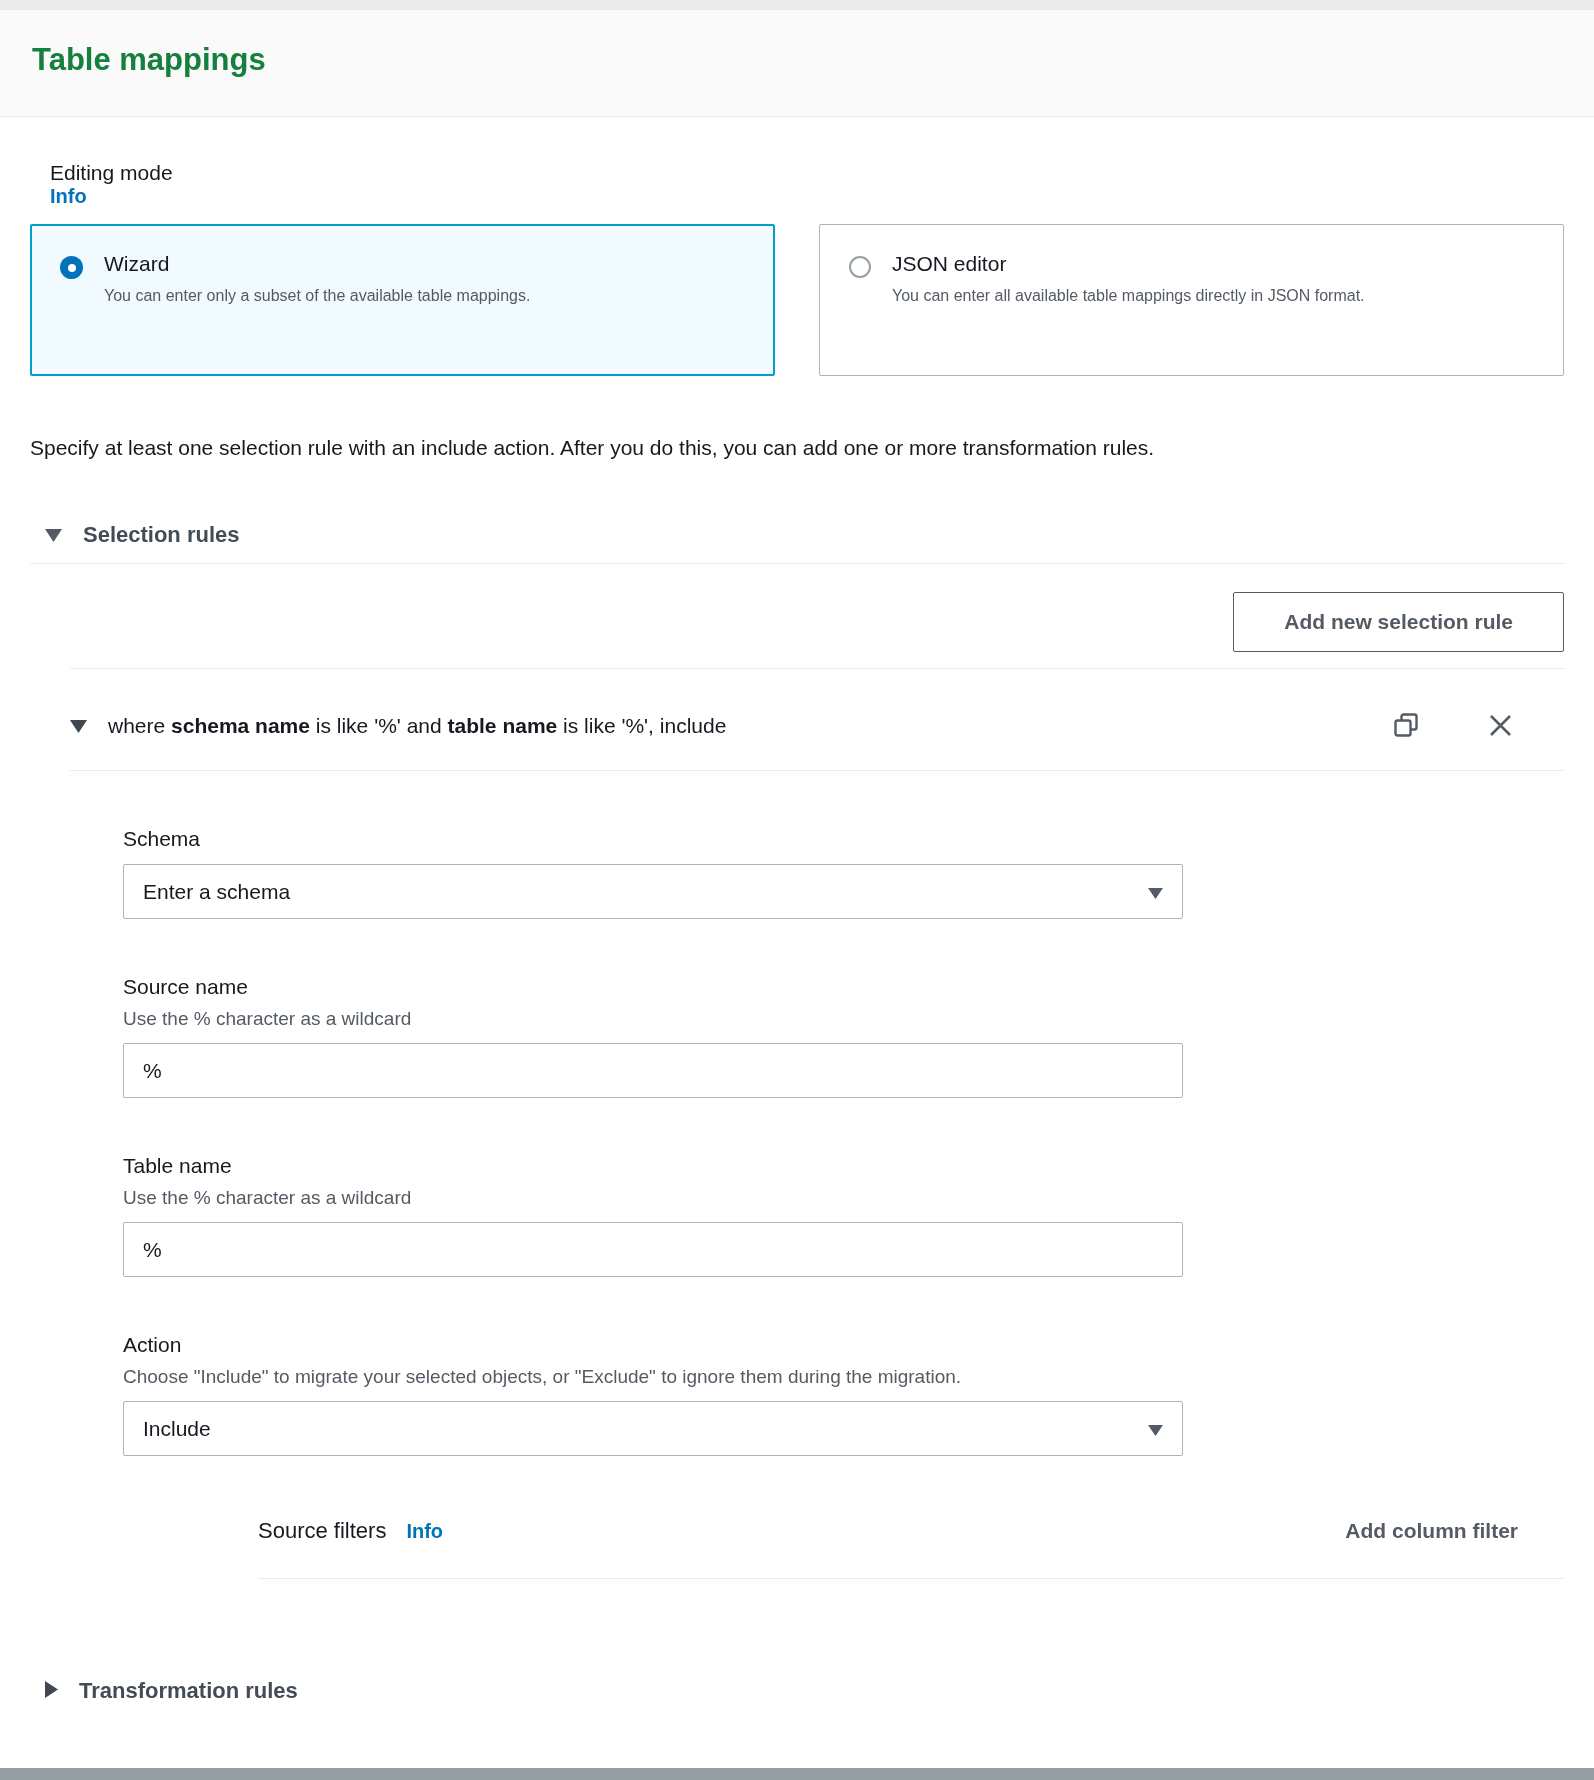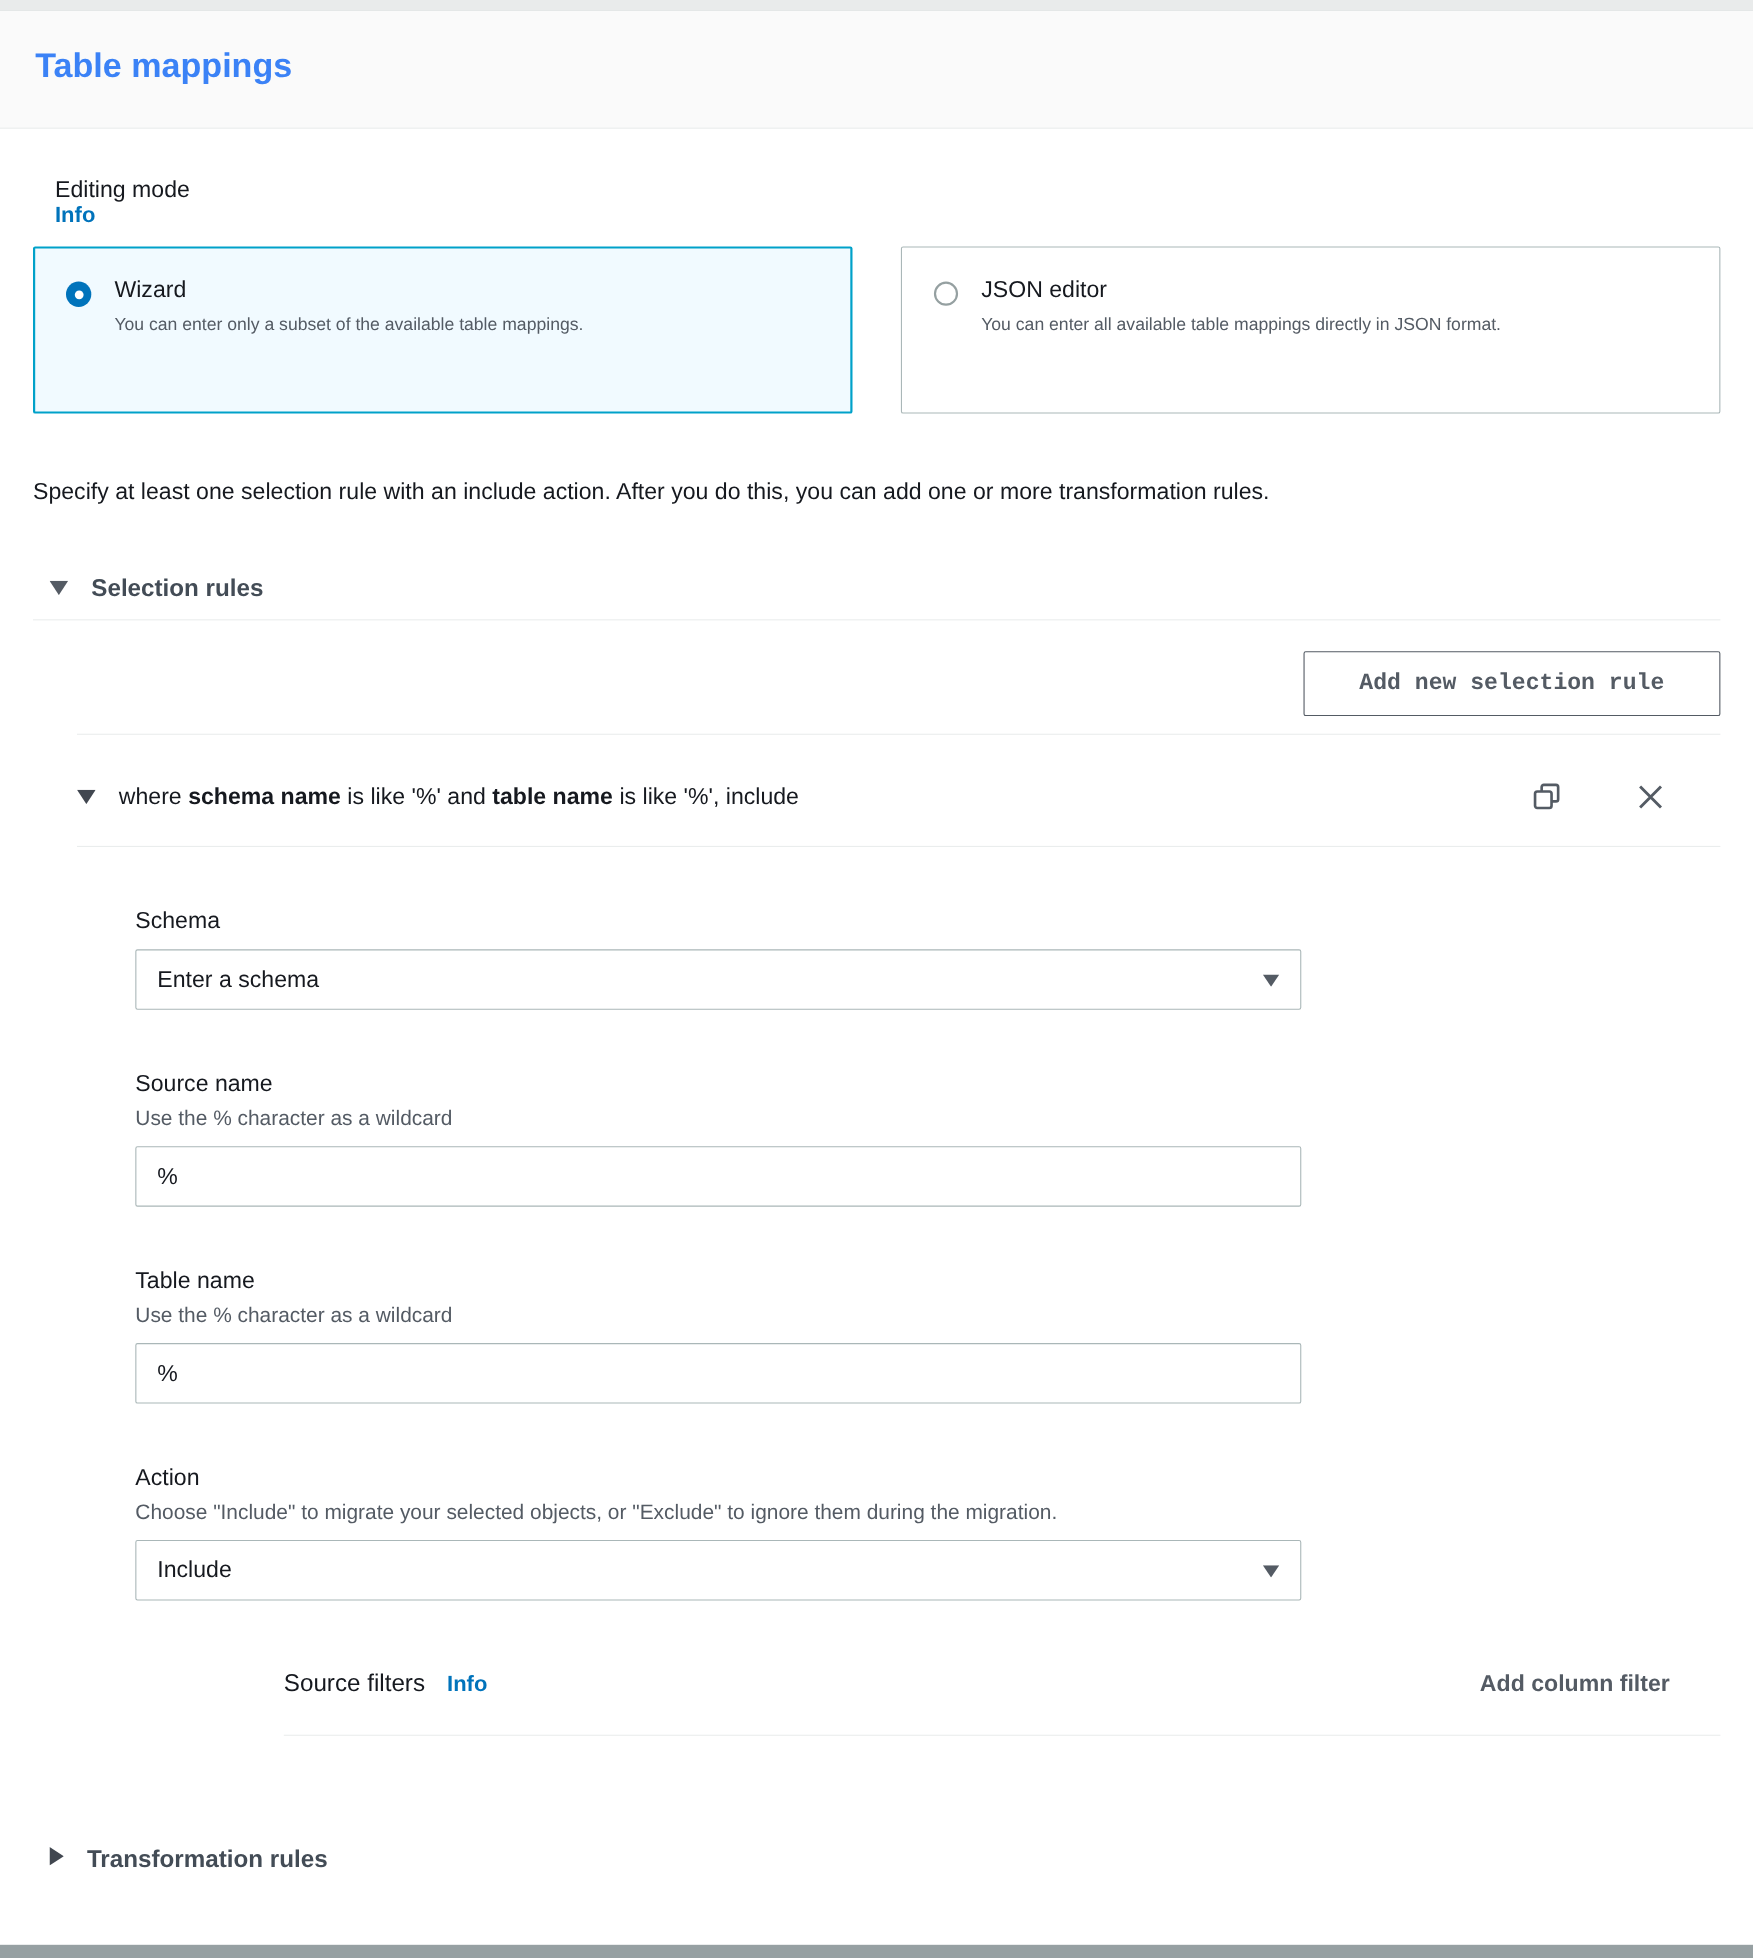--- a/index.html
+++ b/index.html
@@ -10,21 +10,21 @@
     color: #16191f;
     font-size: 21px;
   }
   .page { width: 1594px; min-height: 1780px; display: flex; flex-direction: column; }
   .top-strip { height: 10px; background: #e9ebeb; border-bottom: 1px solid #e4e7e7; }
   .panel-header {
     background: #fafafa;
     border-bottom: 1px solid #eaeded;
     padding: 32px 32px 38px 32px;
   }
-  .panel-header h1 { margin: 0; font-size: 31px; font-weight: 700; color: #3b82f6; }
+  .panel-header h1 { margin: 0; font-size: 31px; font-weight: 700; color: #15803d; }
   .content { padding: 0 30px; flex: 1; }
 
   
   .label-row { margin-top: 44px; display: flex; align-items: baseline; flex-direction: column; }
   .label-lg { font-size: 21px; color: #16191f; }
   .info-link { color: #0073bb; font-weight: 700; font-size: 20px; margin-left: 20px; text-decoration: none; cursor: pointer; }
 
   
   .tiles { display: flex; gap: 44px; margin-top: 16px; }
   .tile {
@@ -71,21 +71,21 @@
   .section-body { margin-left: 40px; }
 
   .desc-row { display: flex; align-items: flex-start; margin-top: 26px; }
   .desc-row p { margin: 0; font-size: 21px; line-height: 36px; max-width: 890px; }
   .desc-row .spacer { flex: 1; }
   .btn-secondary {
     background: #ffffff;
     border: 1px solid #545b64;
     border-radius: 2px;
     color: #545b64;
-    font-family: Liberation Mono, monospace;
+    font-family: Liberation Sans, sans-serif;
     font-size: 21px;
     font-weight: 700;
     padding: 17px 50px;
     white-space: nowrap;
     cursor: pointer;
     margin-top: 2px;
   }
   .divider.under-desc { margin-top: 16px; }
 
   .rule-header { display: flex; align-items: center; margin-top: 42px; }

